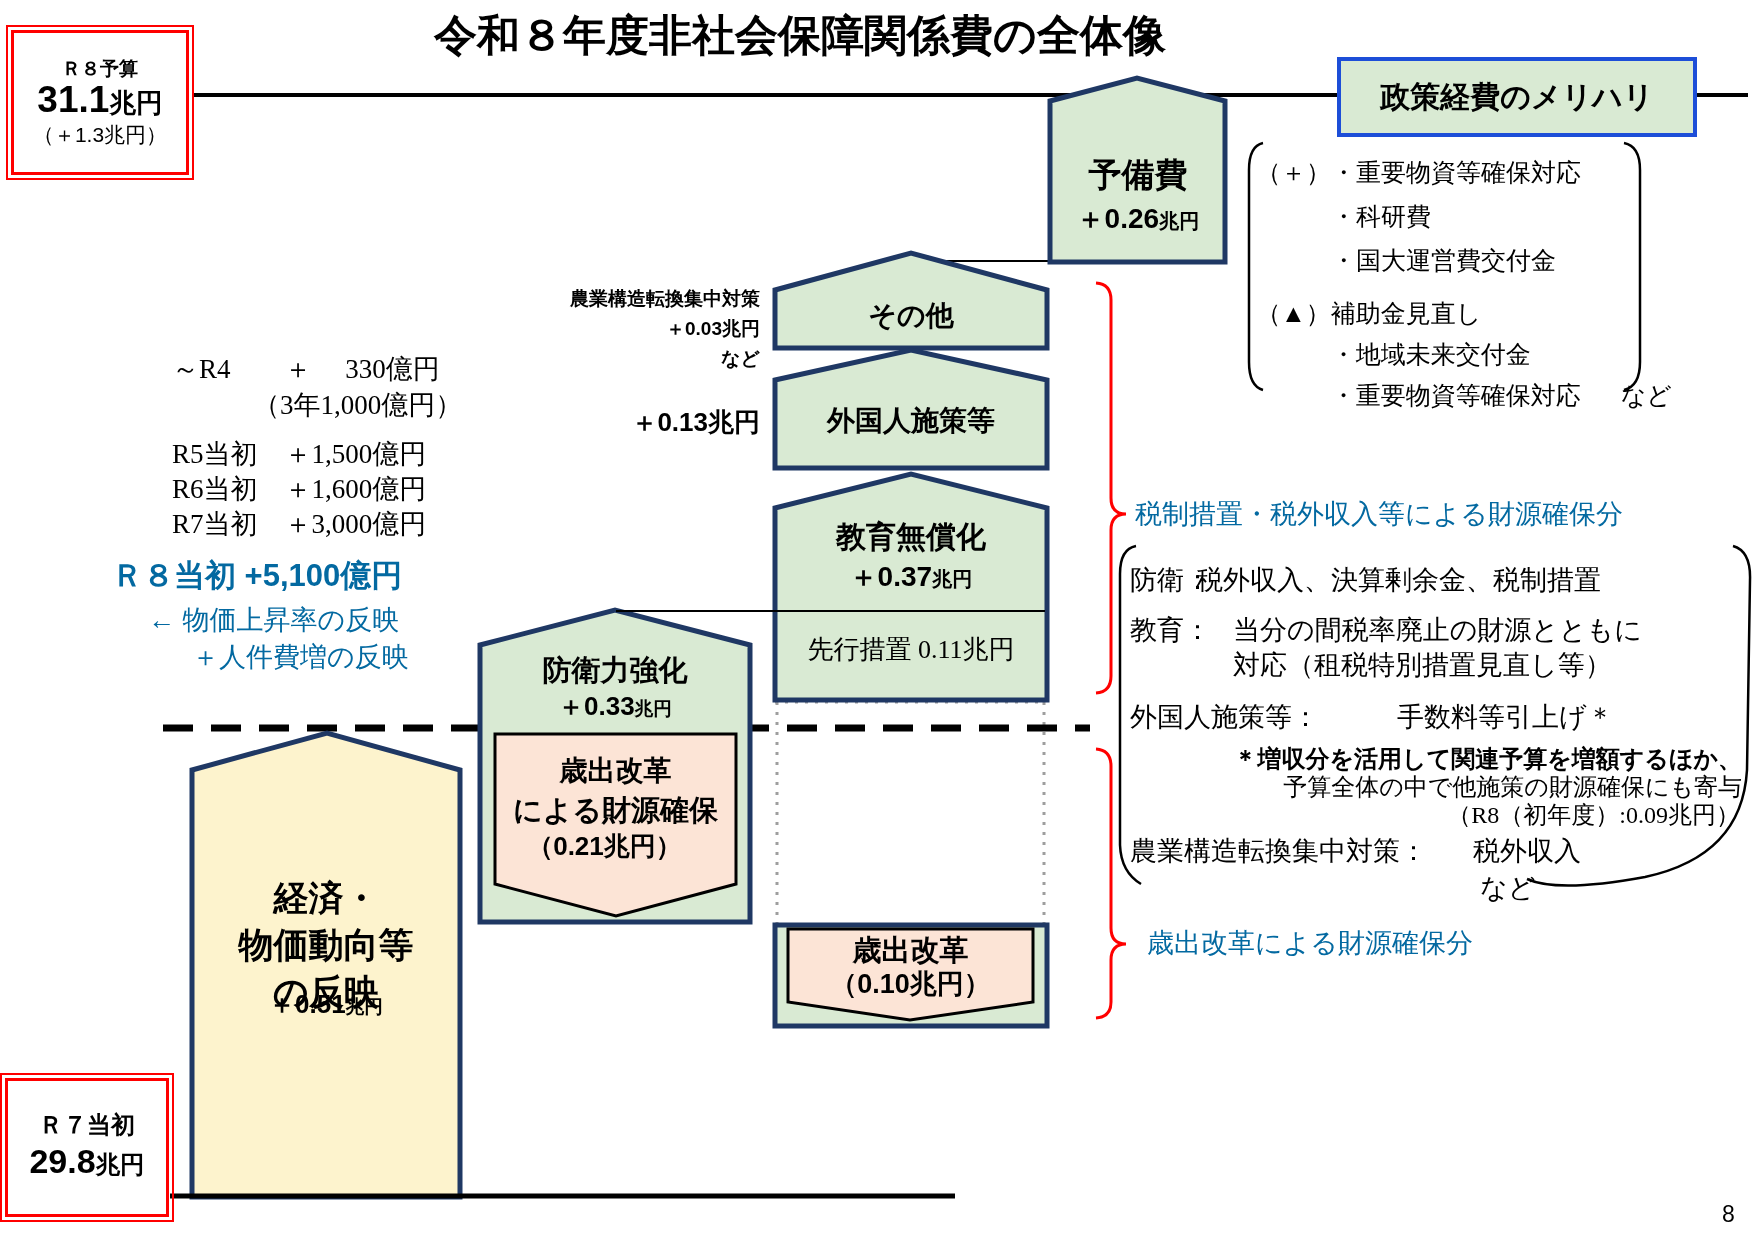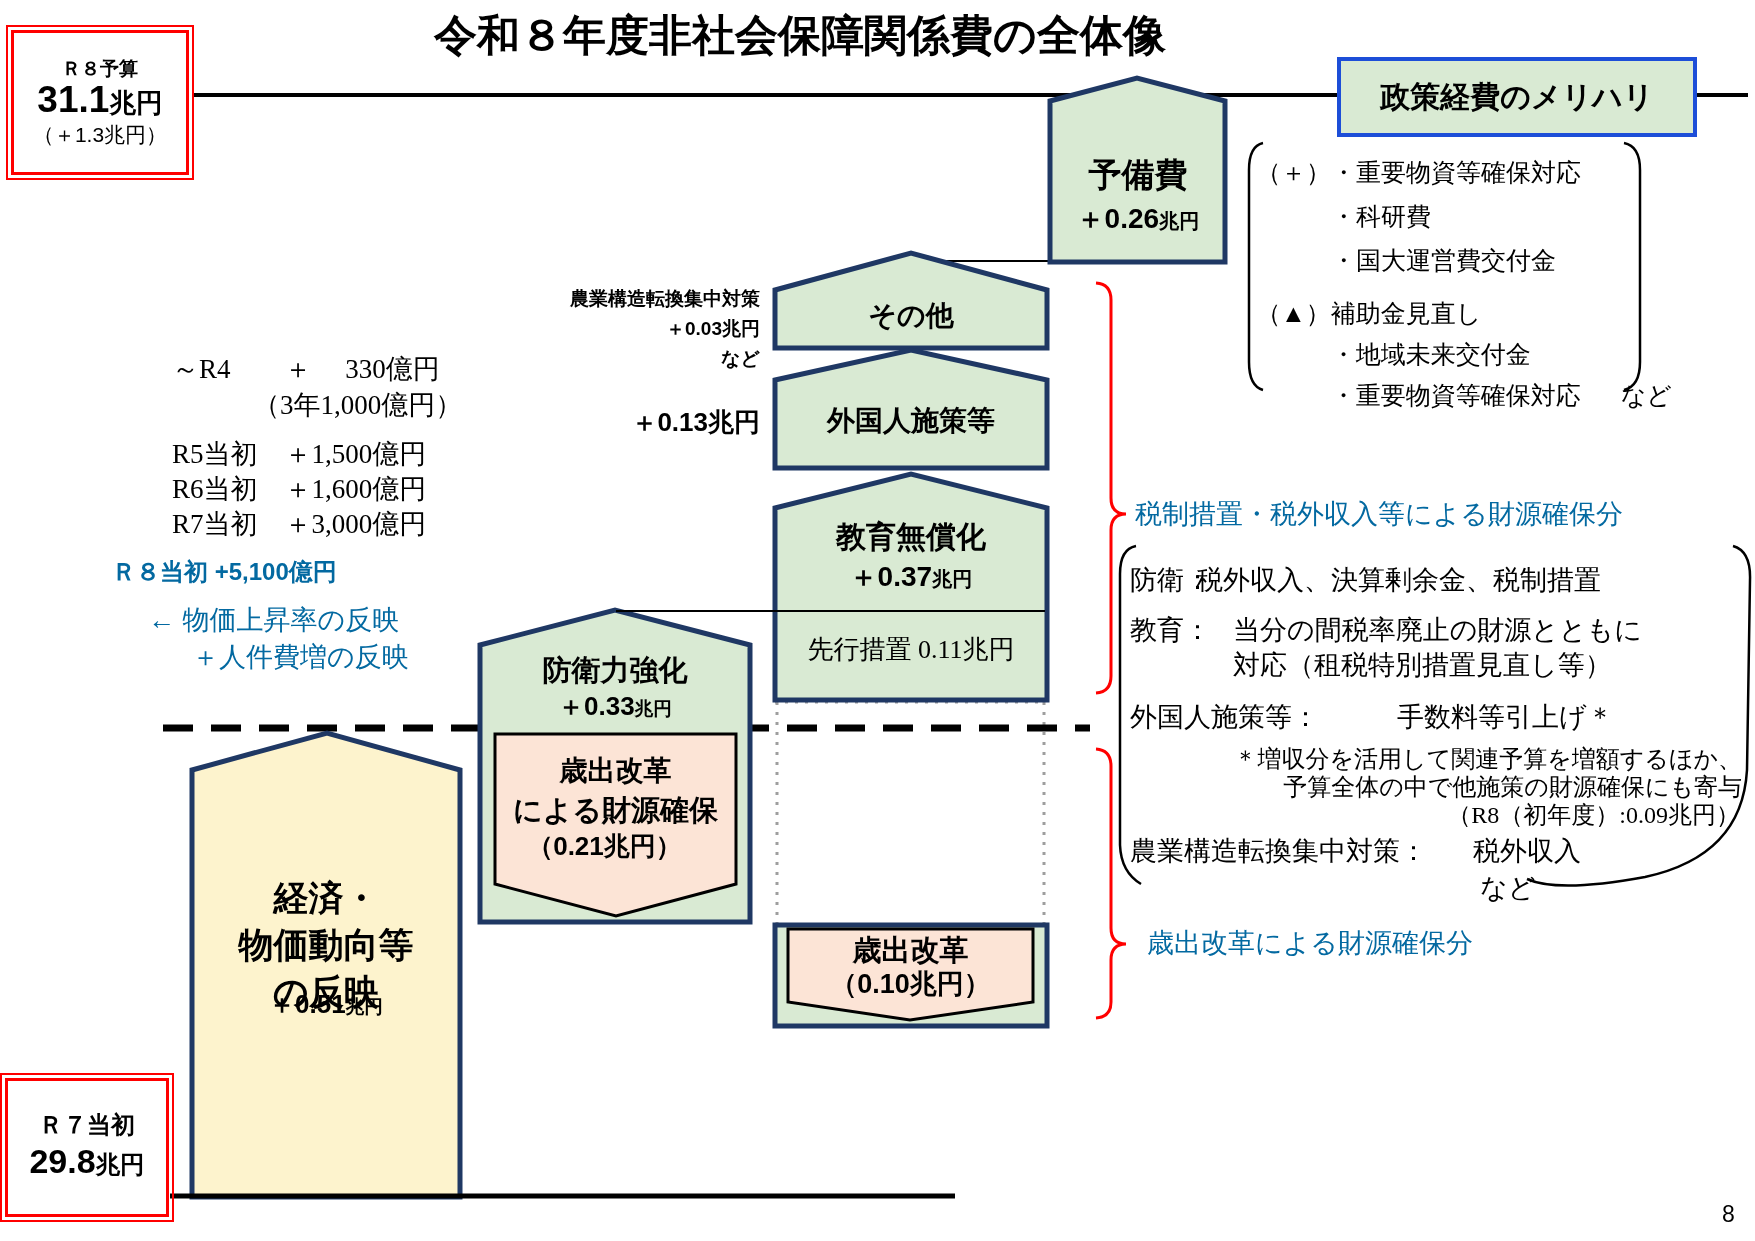--- a/index.html
+++ b/index.html
@@ -90,21 +90,21 @@
       <div>・地域未来交付金</div>
       <div><span>・重要物資等確保対応</span><span style="margin-left:40px;">など</span></div>
     </div>
   </div>
 
   <div class="abs mincho" style="left:172px;top:356px;font-size:27px;">～R4　　＋　 330億円</div>
   <div class="abs mincho" style="left:253px;top:392px;font-size:27px;">（3年1,000億円）</div>
   <div class="abs mincho" style="left:172px;top:441px;font-size:27px;">R5当初　＋1,500億円</div>
   <div class="abs mincho" style="left:172px;top:476px;font-size:27px;">R6当初　＋1,600億円</div>
   <div class="abs mincho" style="left:172px;top:511px;font-size:27px;">R7当初　＋3,000億円</div>
-  <div class="abs b red" style="left:112px;top:560px;font-size:24px;text-align:right;">Ｒ８当初 +5,100億円</div>
+  <div class="abs b red" style="left:112px;top:560px;font-size:31px;text-align:right;">Ｒ８当初 +5,100億円</div>
   <div class="abs red" style="left:148px;top:607px;font-size:27px;">← 物価上昇率の反映</div>
   <div class="abs red" style="left:192px;top:644px;font-size:27px;">＋人件費増の反映</div>
 
   <div class="abs r b" style="left:440px;top:284px;width:320px;font-size:19px;line-height:30px;">
     <div>農業構造転換集中対策</div>
     <div>＋0.03兆円</div>
     <div>など</div>
   </div>
   <div class="abs r b" style="left:560px;top:409px;width:200px;font-size:26px;">＋0.13兆円</div>
 
@@ -131,21 +131,21 @@
   <div class="abs red" style="left:1135px;top:501px;font-size:27px;">税制措置・税外収入等による財源確保分</div>
   <div class="abs red" style="left:1147px;top:930px;font-size:27px;">歳出改革による財源確保分</div>
 
   <div class="abs" style="left:1130px;top:567px;font-size:27px;">防衛：</div>
   <div class="abs" style="left:1196px;top:567px;font-size:27px;">税外収入、決算剰余金、税制措置</div>
   <div class="abs" style="left:1130px;top:617px;font-size:27px;">教育：</div>
   <div class="abs" style="left:1233px;top:617px;font-size:27px;font-family:Liberation Serif, serif;">当分の間税率廃止の財源とともに</div>
   <div class="abs" style="left:1233px;top:652px;font-size:27px;">対応（租税特別措置見直し等）</div>
   <div class="abs" style="left:1130px;top:704px;font-size:27px;">外国人施策等：</div>
   <div class="abs" style="left:1397px;top:704px;font-size:27px;">手数料等引上げ＊</div>
-  <div class="abs r mincho" style="left:1140px;top:747px;width:602px;font-size:24px;">＊増収分を活用して関連予算を増額するほか、</div>
+  <div class="abs r mincho" style="left:1140px;top:747px;width:602px;font-size:24px;font-weight:bold;">＊増収分を活用して関連予算を増額するほか、</div>
   <div class="abs r mincho" style="left:1140px;top:775px;width:602px;font-size:24px;">予算全体の中で他施策の財源確保にも寄与</div>
   <div class="abs r mincho" style="left:1140px;top:803px;width:600px;font-size:24px;">（R8（初年度）:0.09兆円）</div>
   <div class="abs" style="left:1130px;top:838px;font-size:27px;">農業構造転換集中対策：</div>
   <div class="abs" style="left:1473px;top:838px;font-size:27px;">税外収入</div>
   <div class="abs" style="left:1480px;top:875px;font-size:27px;">など</div>
 
   <div class="redbox" style="left:5px;top:1078px;width:164px;height:139px;">
     <div class="b" style="font-size:24px;line-height:1.1;">Ｒ７当初</div>
     <div class="b" style="font-size:34px;line-height:1.3;"><span>29.8</span><span class="unit">兆円</span></div>
   </div>

